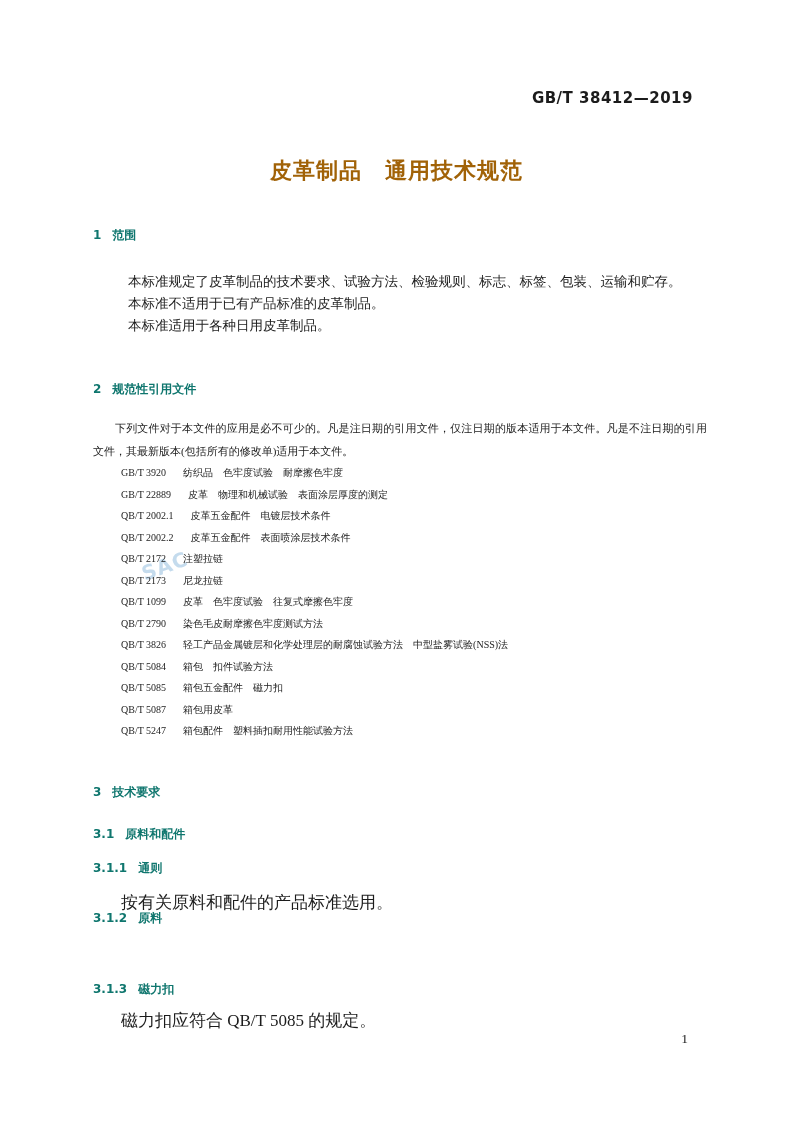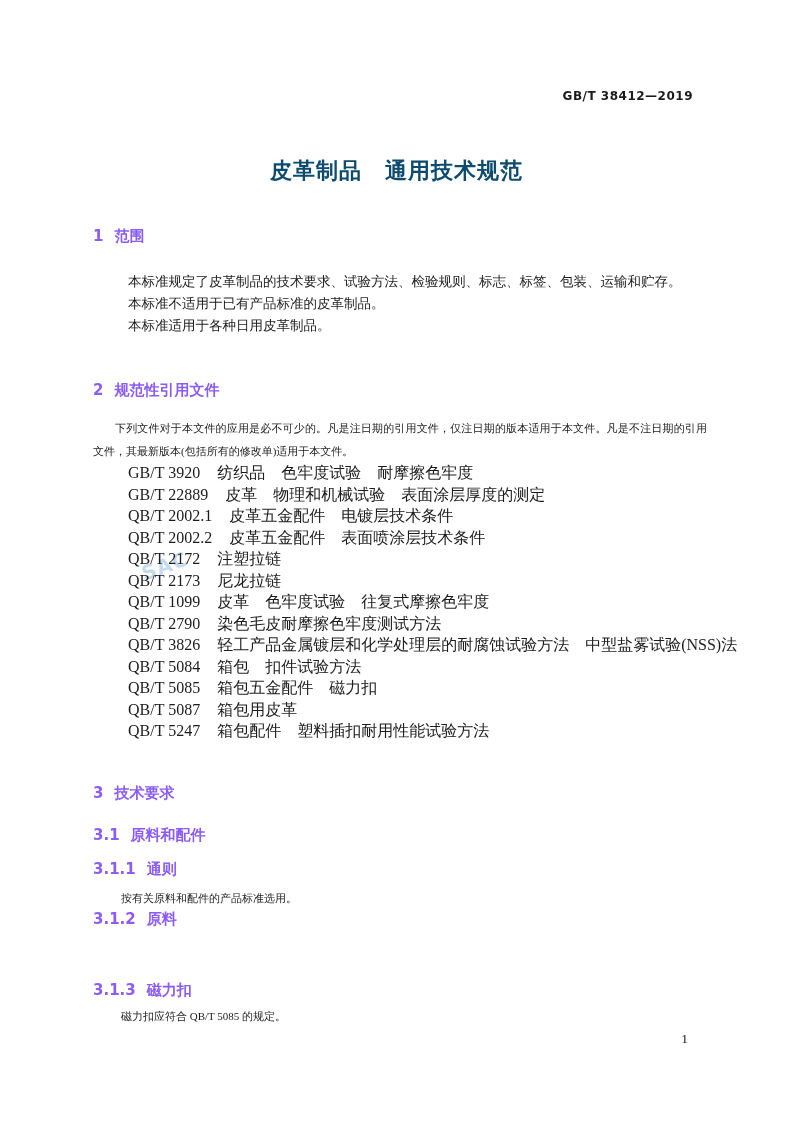--- a/index.html
+++ b/index.html
@@ -27,43 +27,43 @@
     transform: rotate(-20deg);
     letter-spacing: 1px;
     user-select: none;
   }
   .std-number {
     position: absolute;
     top: 89px;
     right: 100px;
     font-family: "DejaVu Sans", "Liberation Sans", sans-serif;
     font-weight: bold;
-    font-size: 12px;
+    font-size: 15px;
     letter-spacing: 0.5px;
   }
   .doc-title {
     position: absolute;
     top: 156px;
     left: 0;
     width: 100%;
     margin: 0;
     text-align: center;
     font-family: "DejaVu Sans", "Liberation Sans", sans-serif;
     font-weight: bold;
     font-size: 22px;
     letter-spacing: 1px;
-    color: #0c4a6e;
+    color: #a16207;
   }
   .sec-h {
     position: absolute;
     left: 93px;
     font-family: "DejaVu Sans", "Liberation Sans", sans-serif;
     font-weight: bold;
-    font-size: 15px;
-    color: #8b5cf6;
+    font-size: 12px;
+    color: #0f766e;
     white-space: nowrap;
   }
   .sec-h .num {
     display: inline-block;
     margin-right: 11px;
   }
   .para-block {
     position: absolute;
     left: 101px;
     right: 85px;
@@ -79,37 +79,37 @@
     left: 93px;
     right: 86px;
     margin: 0;
     font-size: 11px;
     line-height: 22.5px;
     text-indent: 2em;
     text-align: justify;
   }
   .ref-list {
     position: absolute;
-    left: 128px;
+    left: 121px;
     right: 40px;
-    font-size: 16px;
+    font-size: 10px;
     line-height: 21.5px;
   }
   .ref-item {
     white-space: nowrap;
   }
   .ref-gap {
     display: inline-block;
     width: 17px;
   }
   .sub-p {
     position: absolute;
     left: 121px;
     margin: 0;
-    font-size: 11px;
+    font-size: 17px;
     white-space: nowrap;
     text-align: right;
   }
   .page-num {
     position: absolute;
     top: 1031px;
     right: 105px;
     font-size: 13.5px;
   }
 </style>

